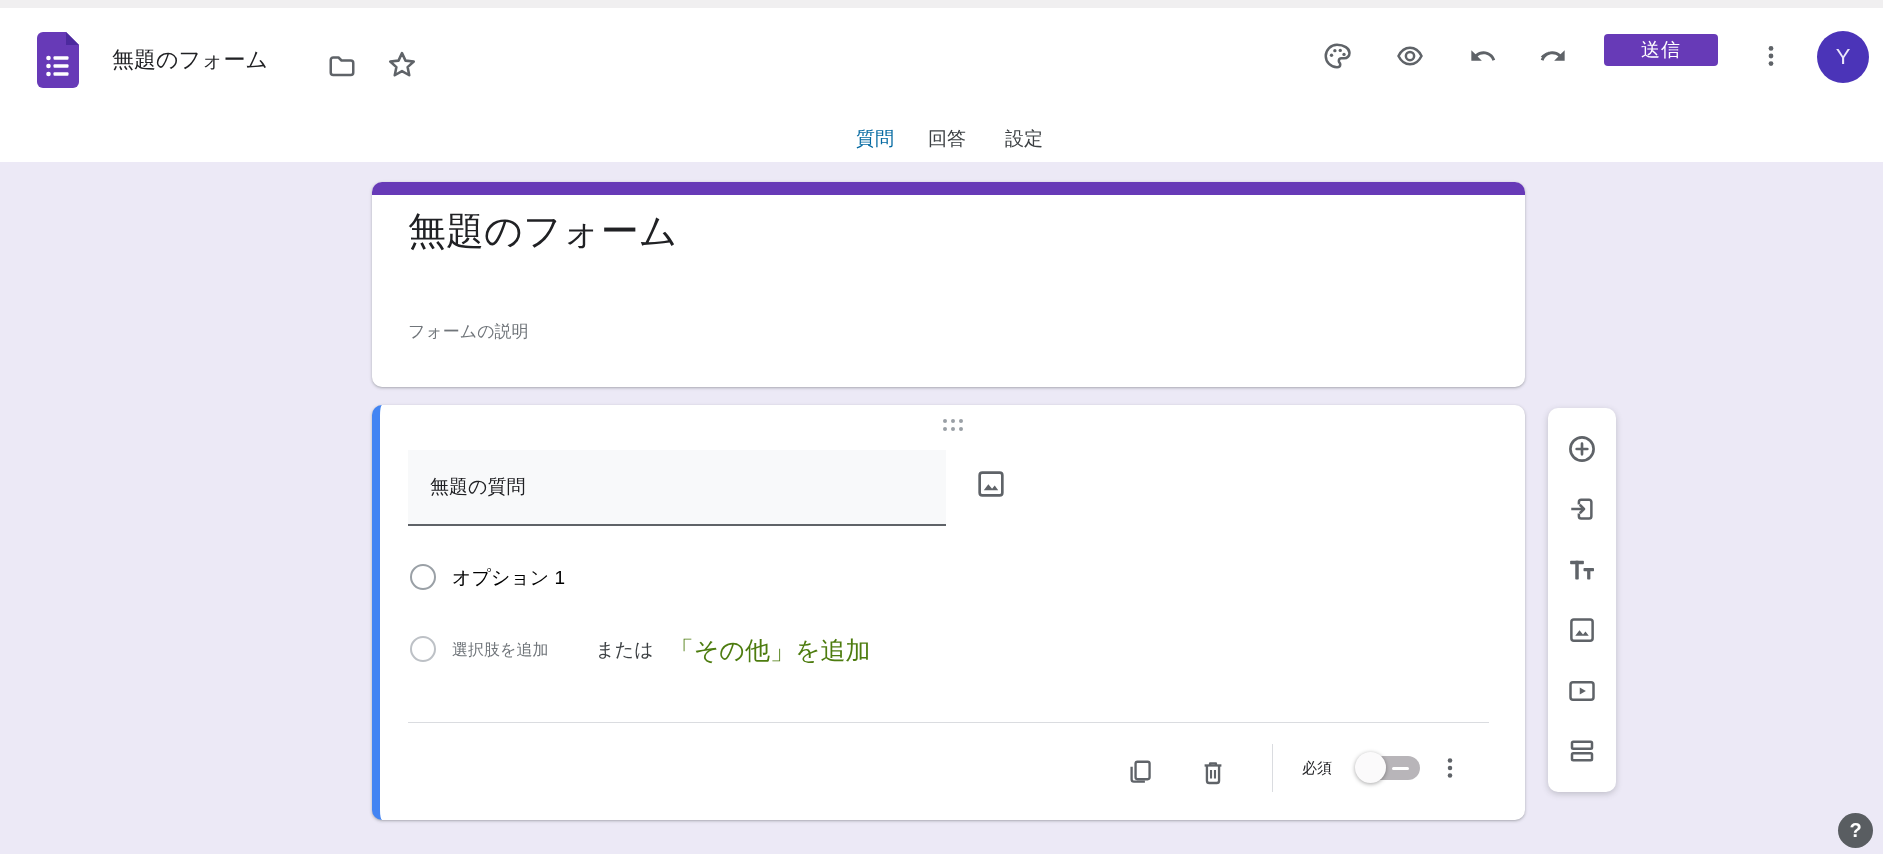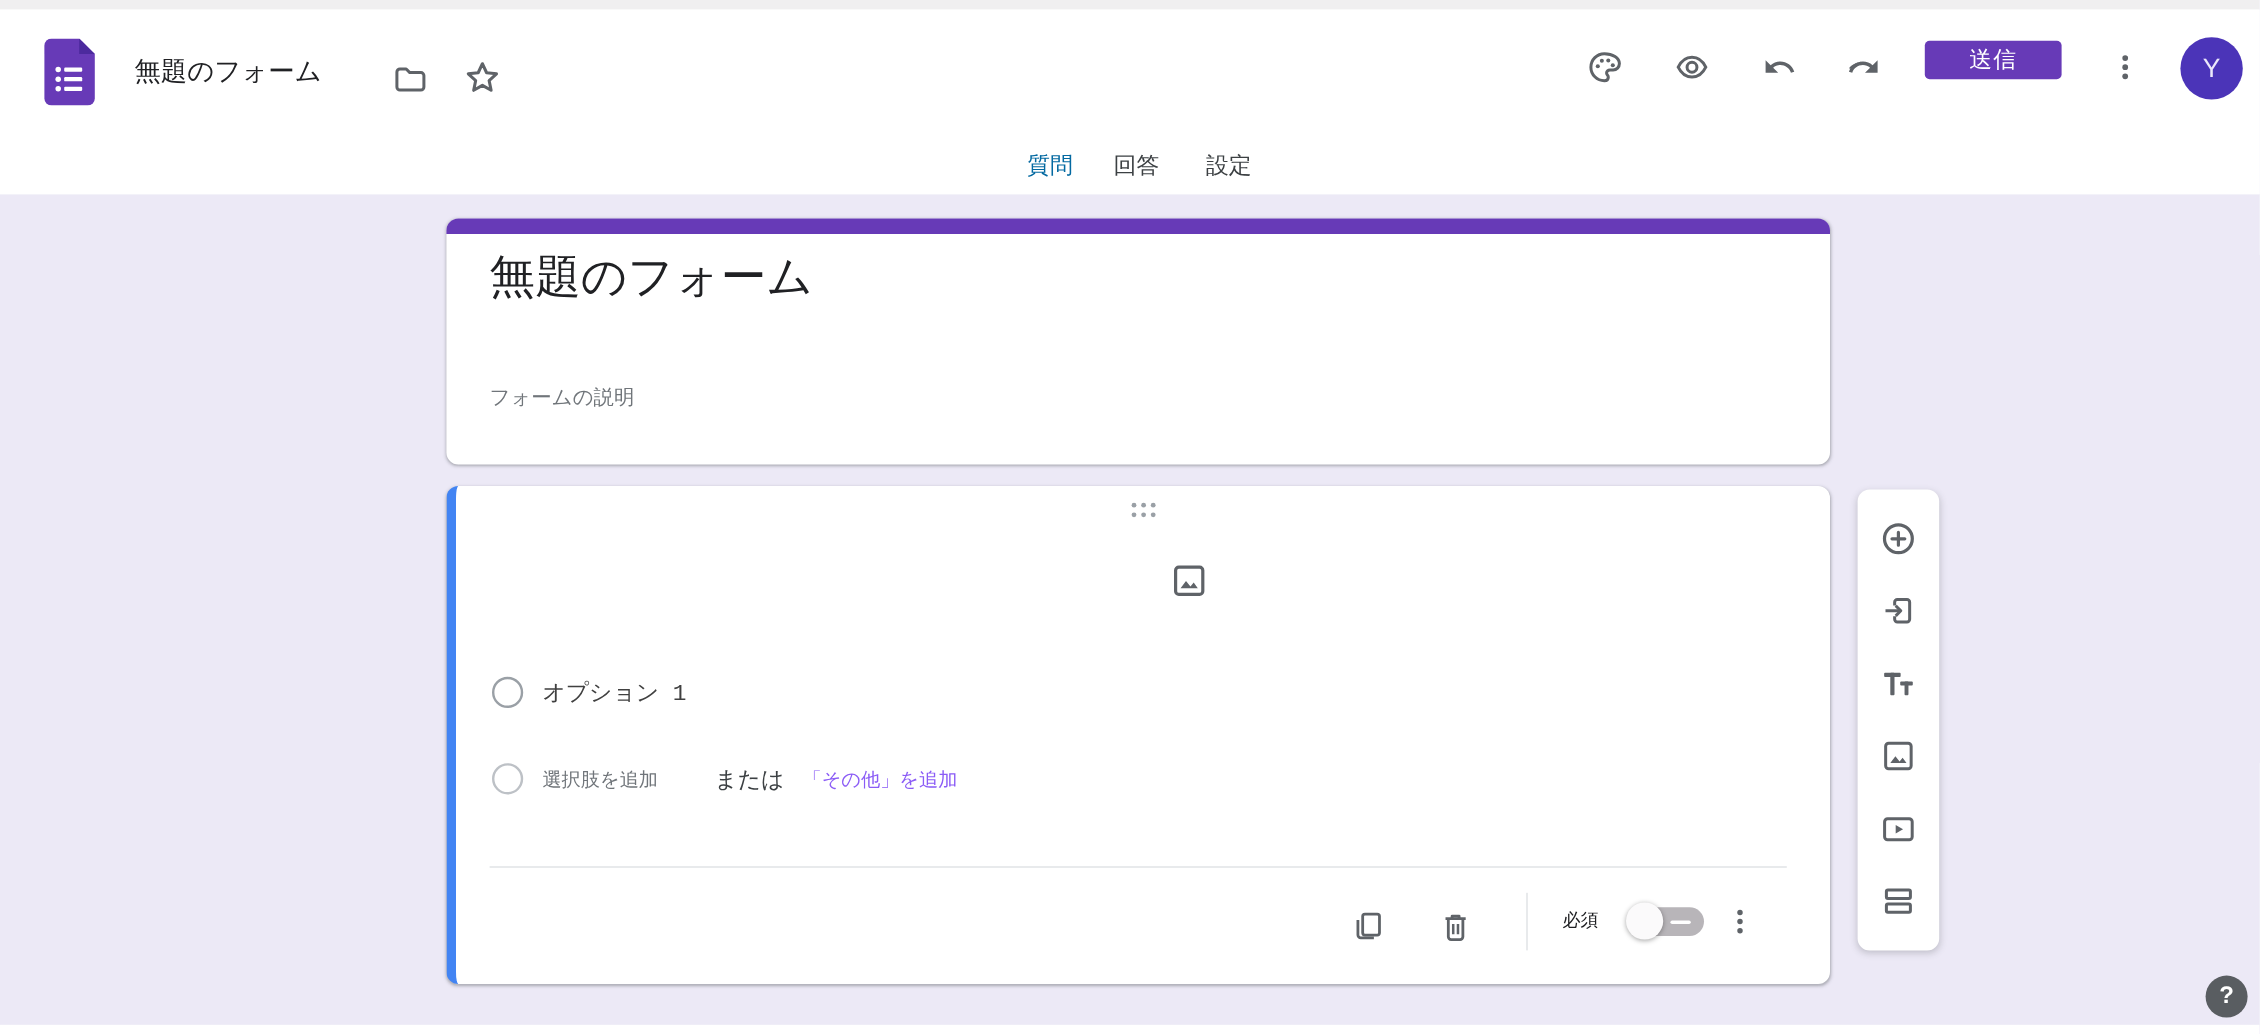--- a/index.html
+++ b/index.html
@@ -87,25 +87,25 @@
   .type-select .radio-glyph { position:absolute; left:22px; top:50%; transform:translateY(-50%); }
   .type-label { position:absolute; left:86px; top:50%; transform:translateY(-50%);
                 font-size:19px; color:#202124; }
   .caret-down { position:absolute; right:24px; top:50%; transform:translateY(-30%);
                 width:0; height:0; border-left:8px solid transparent;
                 border-right:8px solid transparent; border-top:9px solid #5f6368; }
 
   .opt-circle { width:26px; height:26px; border-radius:50%; background:#fff; }
   .opt1-circle { left:30px; top:159px; border:2px solid #9aa0a6; }
   .add-circle  { left:30px; top:231px; border:2px solid #bdc1c6; }
-  .opt1-label { left:72px; top:160px; font-size:19px; line-height:26px; color:#404040; cursor:text;font-family:Liberation Mono, monospace; }
+  .opt1-label { left:72px; top:160px; font-size:19px; line-height:26px; color:#000000; cursor:text; }
   .add-row { left:72px; top:232px; height:26px; display:flex; align-items:center; column-gap:15px; }
   .add-option-text { font-size:16px; color:#70757a; cursor:text; }
   .or-text { font-size:19px; color:#3c4043;margin-left:32px; }
-  .add-other-link { font-size:16px; color:#8b5cf6; cursor:pointer; }
+  .add-other-link { font-size:25px; color:#4d7c0f; cursor:pointer; }
 
   .q-divider { left:28px; top:317px; width:1081px; height:1px; background:#dadce0; }
   .dup-btn   { left:737px; top:344px; width:46px; height:46px; }
   .del-btn   { left:810px; top:344px; width:46px; height:46px; }
   .v-divider { left:892px; top:339px; width:1px; height:48px; background:#dadce0; }
 
   .toggle { left:982px; top:351px; width:60px; height:24px; cursor:pointer; }
   .toggle-track { position:absolute; left:0; top:0; width:58px; height:24px;
                   border-radius:12px; background:#b8b5b9; }
   .toggle-dash { position:absolute; left:30px; top:10.5px; width:17px; height:3px;
@@ -240,20 +240,21 @@
 
   <div class="drag-handle abs">
     <i></i>
       <i></i>
       <i></i>
       <i></i>
       <i></i>
       <i></i>
   </div>
 
+  <div class="abs q-input">無題の質問</div>
 
   <button class="abs icon-btn q-image-btn">
     <span>
       <svg width="32" height="32" viewBox="0 0 24 24">
         <rect x="3.5" y="3.5" width="17" height="17" rx="2" fill="none" stroke="#5f6368" stroke-width="2"></rect>
         <path d="M6.6 16.6l3.4-4.4 2.8 3.4 2-2.5 2.6 3.5z" fill="#5f6368"></path>
       </svg>
     </span>
   </button>
 

